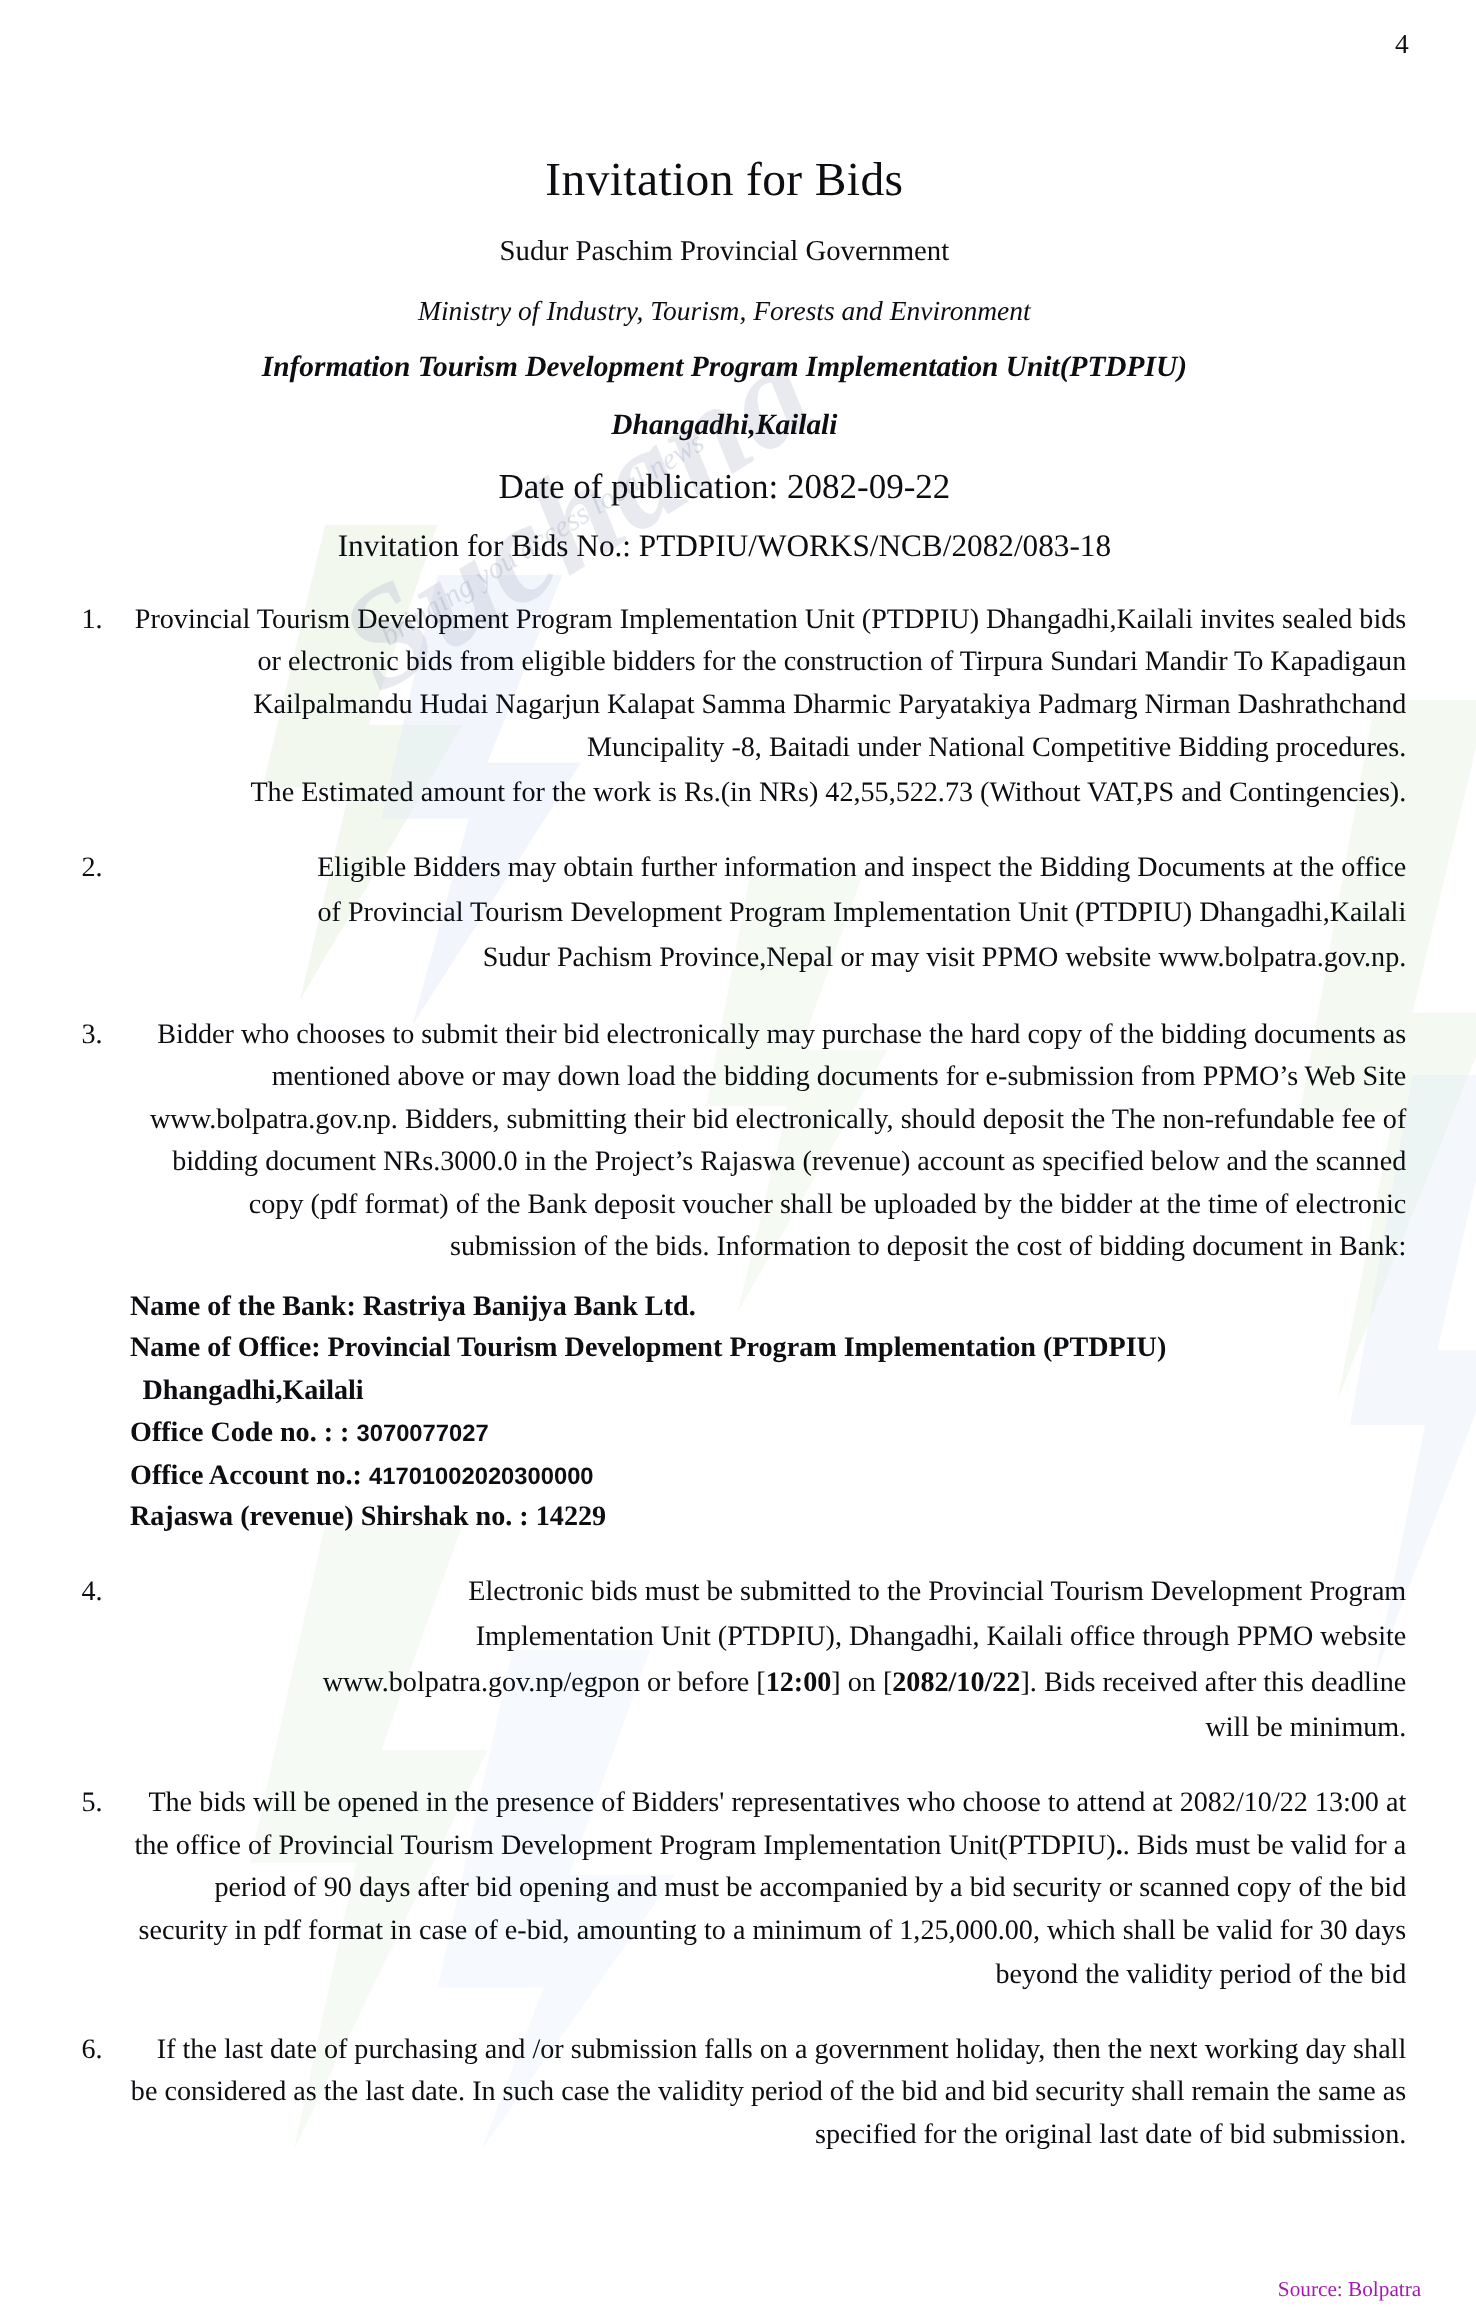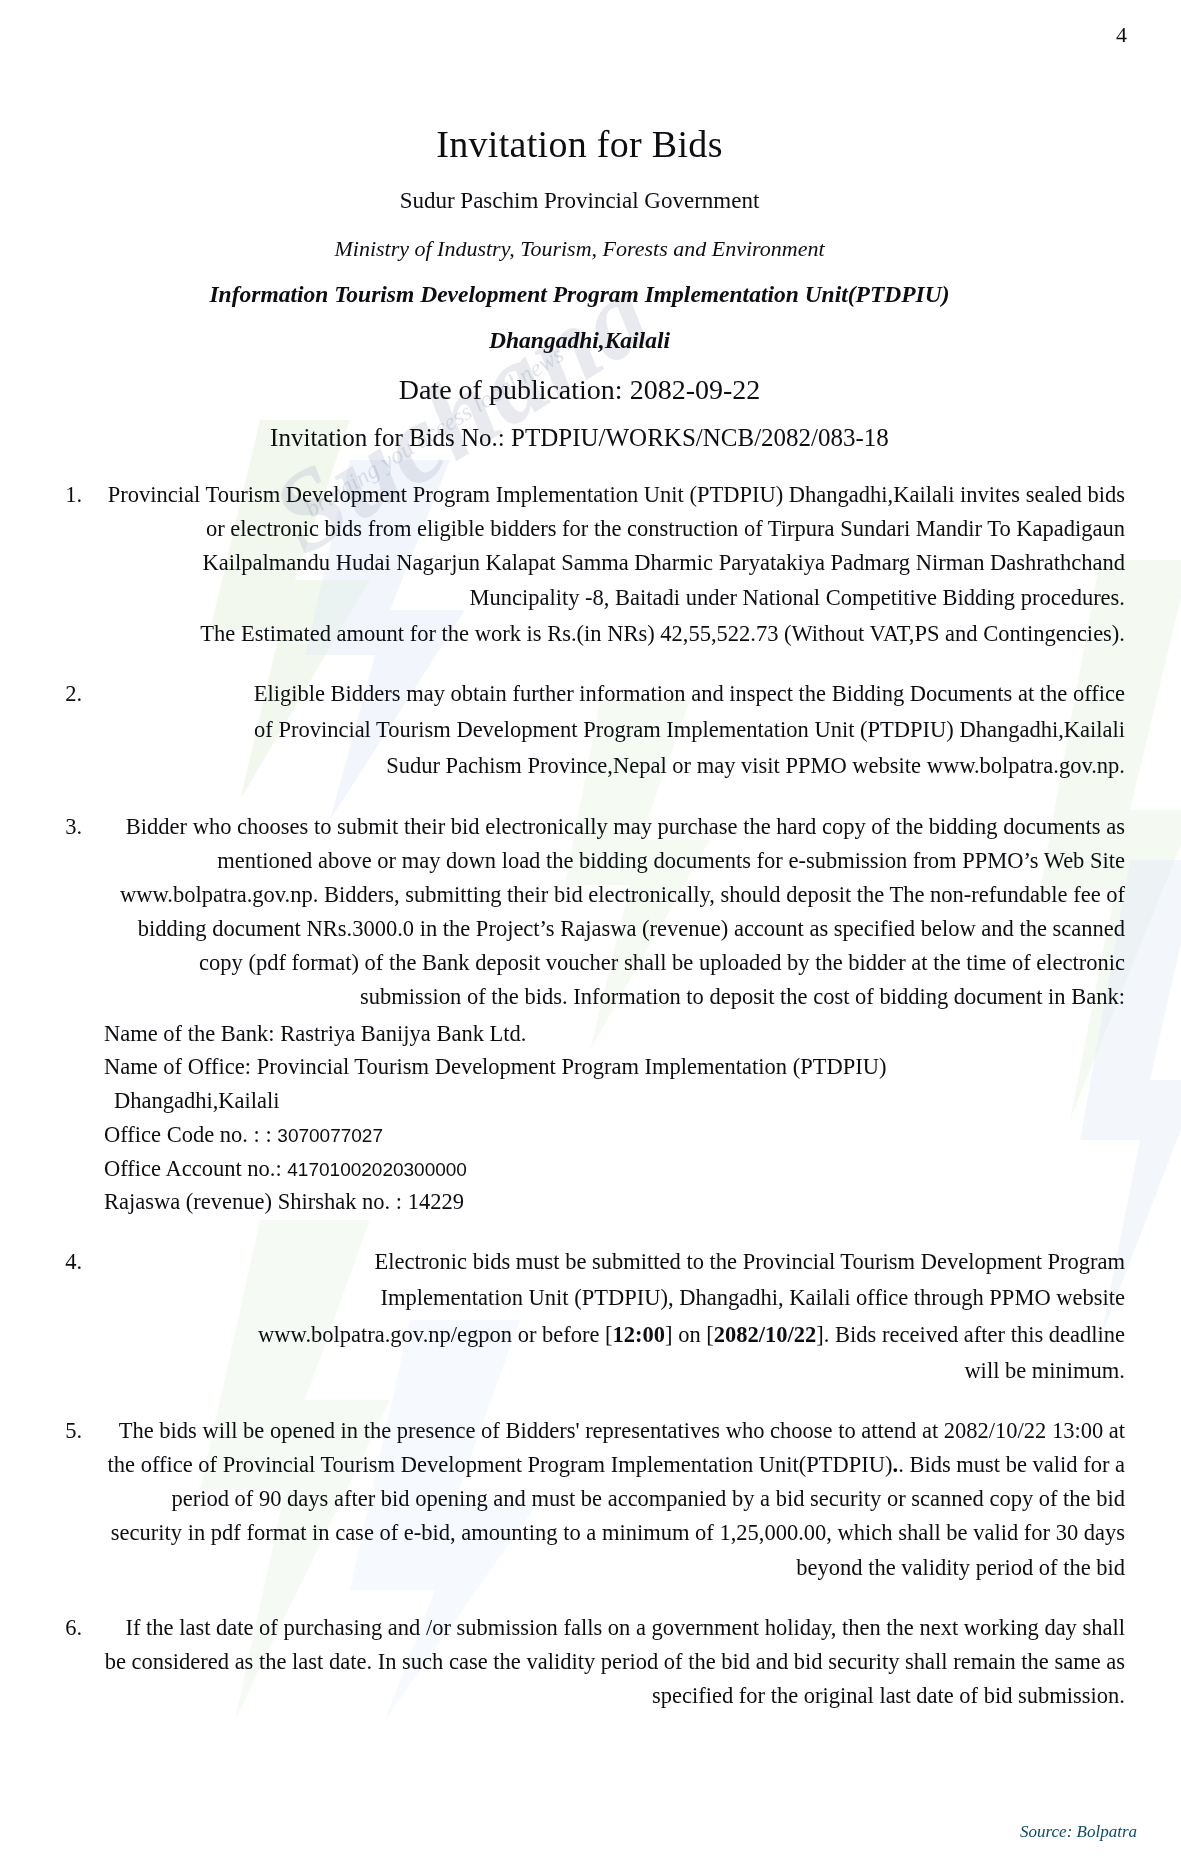--- a/index.html
+++ b/index.html
@@ -122,30 +122,29 @@
   .clause-6 { margin-top: 26px; }
 
   .indent-1 { padding-left: 10px; }
   .indent-2 { padding-left: 18px; }
   .small-num {
     font-family: "Liberation Sans", sans-serif;
     font-size: 19px;
   }
   .bold { font-weight: 700; }
 
-  .bank-block { margin-top: 2px; }
+  .bank-block { margin-top: 13px; font-weight: bold; }
   .bank-block p { margin: 0; line-height: 1.5; }
 
   .source-note {
     position: absolute;
     right: 44px;
     bottom: 16px;
     font-size: 17px;
-    font-style: italic;
-    color: #0c4a6e;
+    color: #a21caf;
     z-index: 2;
   }
 </style>
 </head>
 <body>
 
 <div class="page">
 
   <div class="watermark-layer">
     <svg class="wm-shape" style="left:200px; top:400px;" width="320" height="420" viewBox="0 0 320 420">

